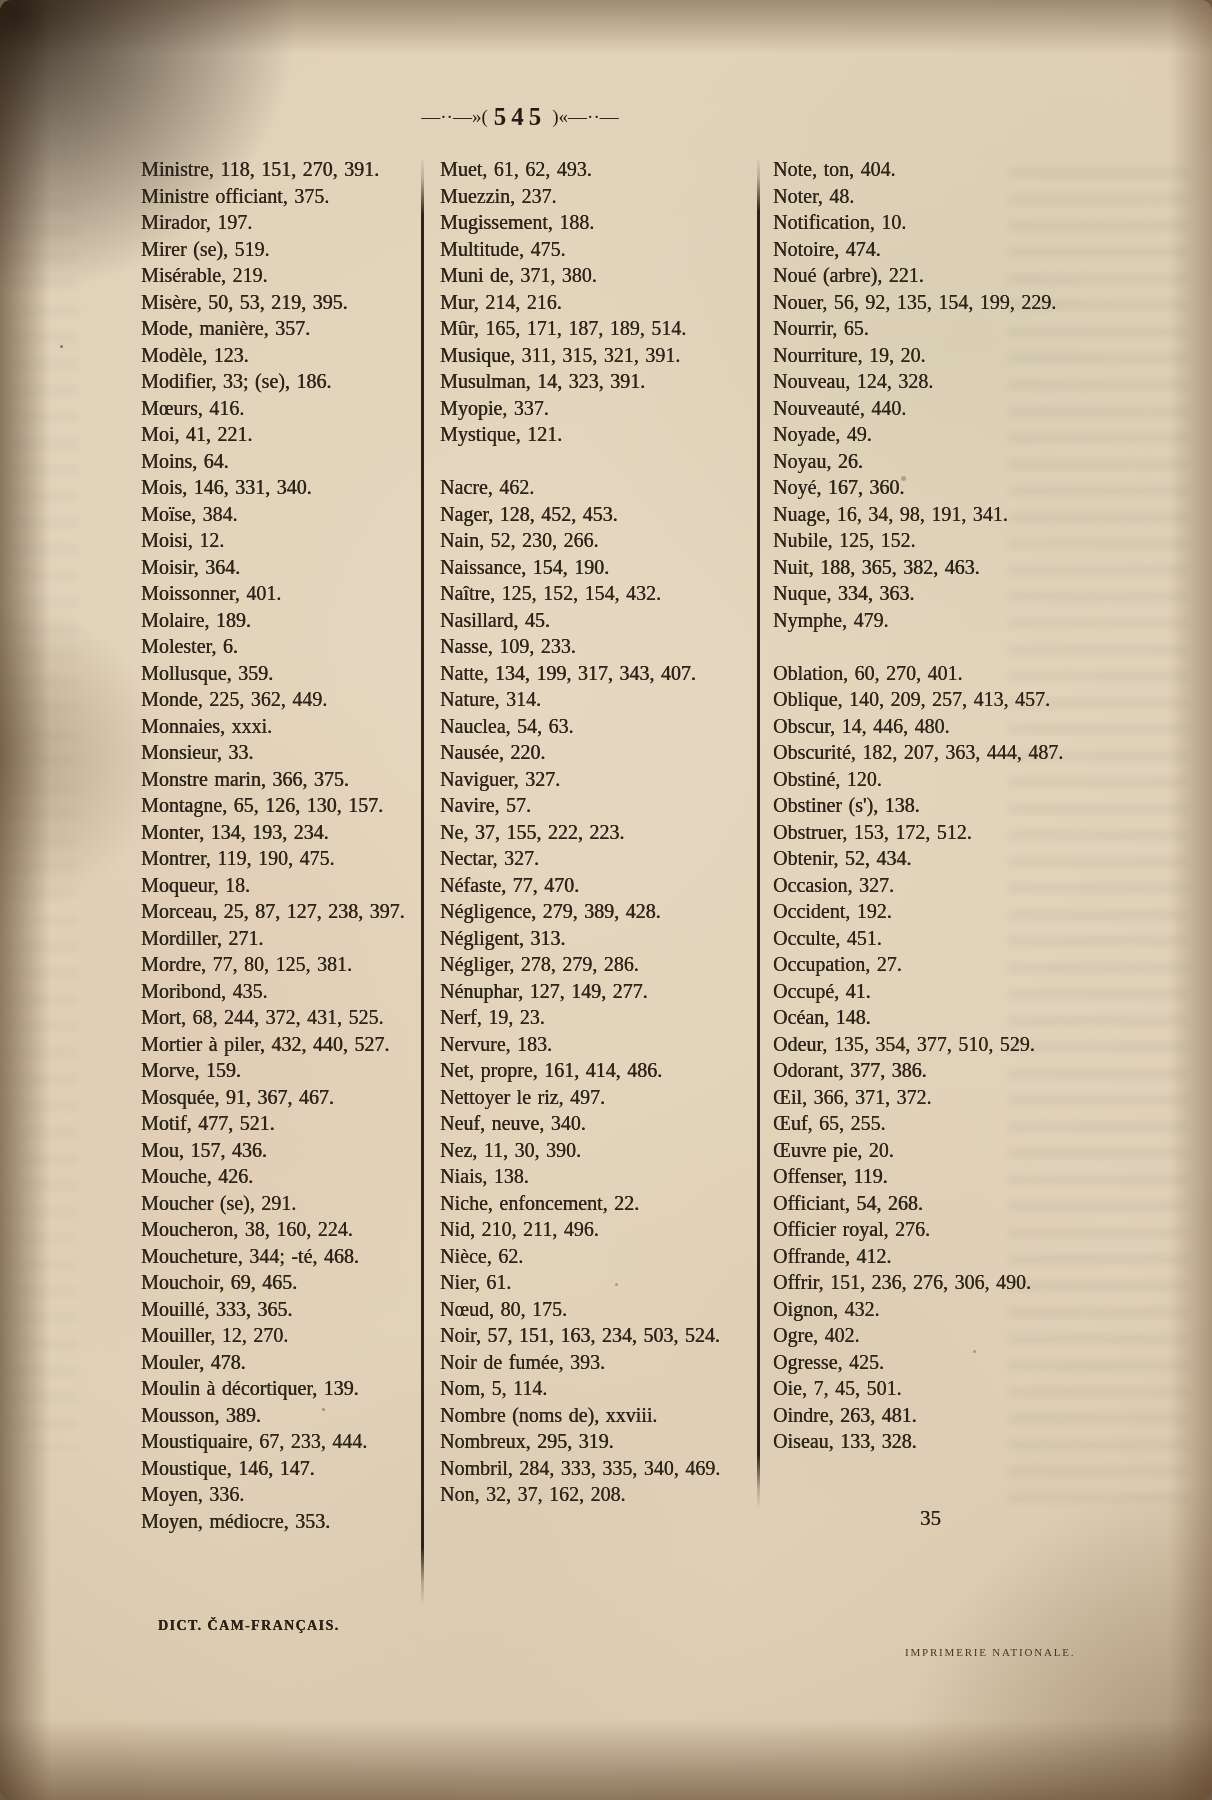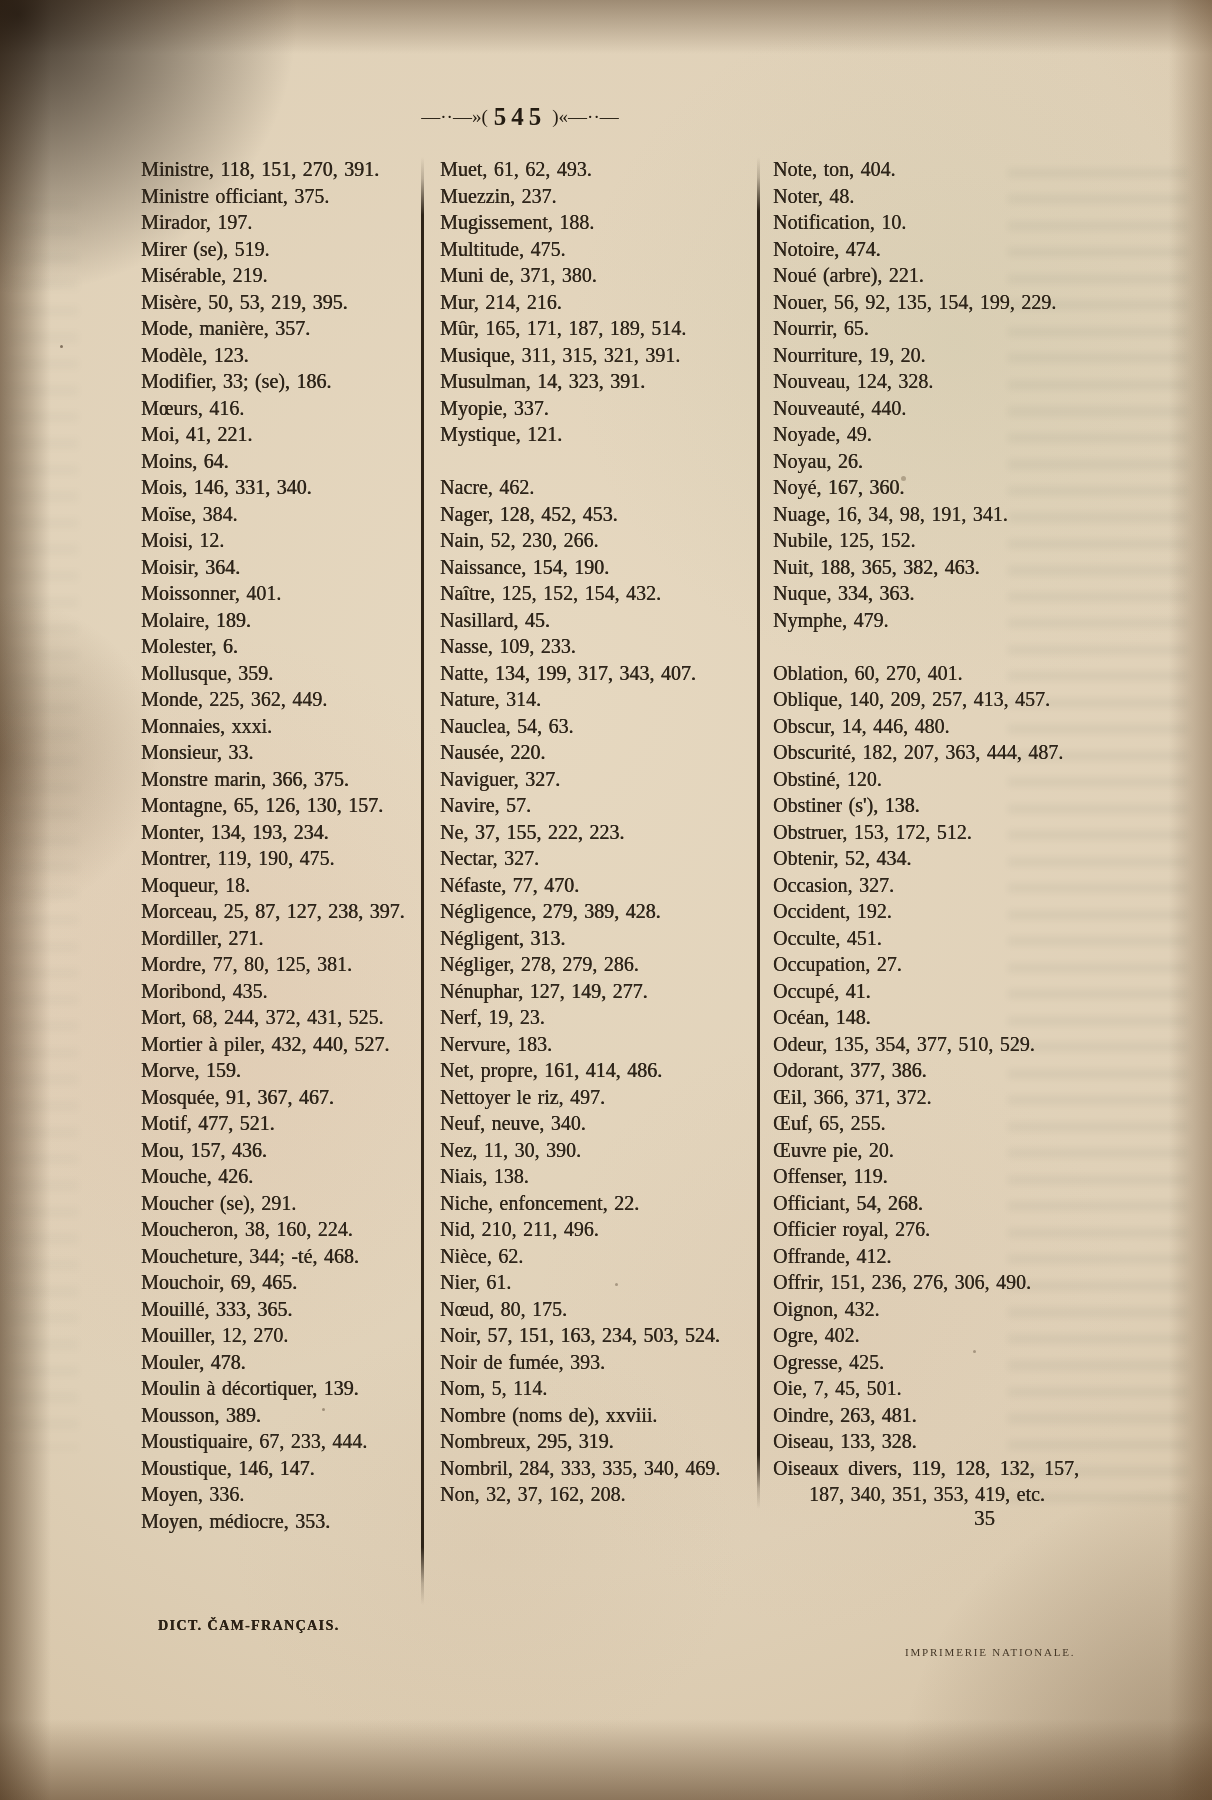--- a/index.html
+++ b/index.html
@@ -9,20 +9,21 @@
     color:#2e251a;
     background:
       radial-gradient(circle at 1.5% 0.8%, rgba(22,13,6,.8), rgba(22,13,6,0) 13%),
       radial-gradient(circle at 0% 42%, rgba(70,45,22,.30), rgba(70,45,22,0) 10%),
       radial-gradient(circle at 99% 99%, rgba(70,45,22,.35), rgba(70,45,22,0) 14%),
       linear-gradient(90deg, rgba(66,43,21,.55) 0, rgba(66,43,21,0) 4.2%),
       linear-gradient(270deg, rgba(96,66,38,.38) 0, rgba(96,66,38,0) 3.6%),
       linear-gradient(0deg, rgba(76,49,24,.55) 0, rgba(76,49,24,0) 4.5%),
       linear-gradient(180deg, rgba(66,42,20,.42) 0, rgba(66,42,20,0) 3%),
       radial-gradient(140% 110% at 45% 38%, #e6d8c0 0%, #dfd0b7 45%, #d4c1a3 70%, #c0a785 91%, #a4875f 100%);
+    border-radius: 11px;
   }
   .tint { position:absolute; inset:0; pointer-events:none;
     background:
       radial-gradient(42% 30% at 17% 56%, rgba(216,158,138,.12), transparent 70%),
       radial-gradient(46% 28% at 79% 19%, rgba(168,180,142,.14), transparent 70%),
       radial-gradient(36% 24% at 69% 74%, rgba(205,172,150,.10), transparent 70%),
       radial-gradient(30% 18% at 40% 86%, rgba(190,160,130,.10), transparent 70%);
   }
   .bleed { position:absolute; pointer-events:none; filter:blur(3px); opacity:.45;
     background:repeating-linear-gradient(180deg, rgba(108,114,98,.17) 0 10px, rgba(0,0,0,0) 10px 26.5px); }
@@ -48,21 +49,21 @@
   .col .entry { margin:0; padding-left:36px; text-indent:-36px; text-align:justify;
     word-spacing:1.5px; text-shadow:0.35px 0 0 currentColor; }
   .c1 { left:95px;  width:284px;margin-left:46px; }
   .c2 { left:440px; width:286px; }
   .c3 { left:773px; width:306px; }
   .section.gap-above { margin-top:26.5px; }
 
   .dict-label { position:absolute; left:158px; top:1618px; width:262px; text-align:left;
     font-size:14px; font-weight:bold; letter-spacing:1.4px; color:#2b2115;
     text-shadow:0.3px 0 0 currentColor; }
-  .signature { position:absolute; left:920px; top:1506px; width:75px; text-align:right;
+  .signature { position:absolute; left:920px; top:1506px; width:75px; 
     font-size:21px; color:#2e251a; text-shadow:0.3px 0 0 currentColor; }
   .imprint { position:absolute; left:905px; top:1646px; font-size:11px; font-weight:normal;
     letter-spacing:1.8px; color:#453828; white-space:nowrap; }
 </style>
 </head>
 <body>
 
 <div class="page">
 
   <div class="tint"></div>
@@ -241,21 +242,20 @@
         <p class="entry">Officiant, 54, 268.</p>
         <p class="entry">Officier royal, 276.</p>
         <p class="entry">Offrande, 412.</p>
         <p class="entry">Offrir, 151, 236, 276, 306, 490.</p>
         <p class="entry">Oignon, 432.</p>
         <p class="entry">Ogre, 402.</p>
         <p class="entry">Ogresse, 425.</p>
         <p class="entry">Oie, 7, 45, 501.</p>
         <p class="entry">Oindre, 263, 481.</p>
         <p class="entry">Oiseau, 133, 328.</p>
-        <p class="entry">Oiseaux divers, 119, 128, 132, 157, 187, 340, 351, 353, 419, etc.</p>
       </div>
   </div>
 
   <div class="signature">35</div>
   <div class="dict-label">DICT. ČAM-FRANÇAIS.</div>
   <div class="imprint">IMPRIMERIE NATIONALE.</div>
 
 </div>
 
 </body></html>

